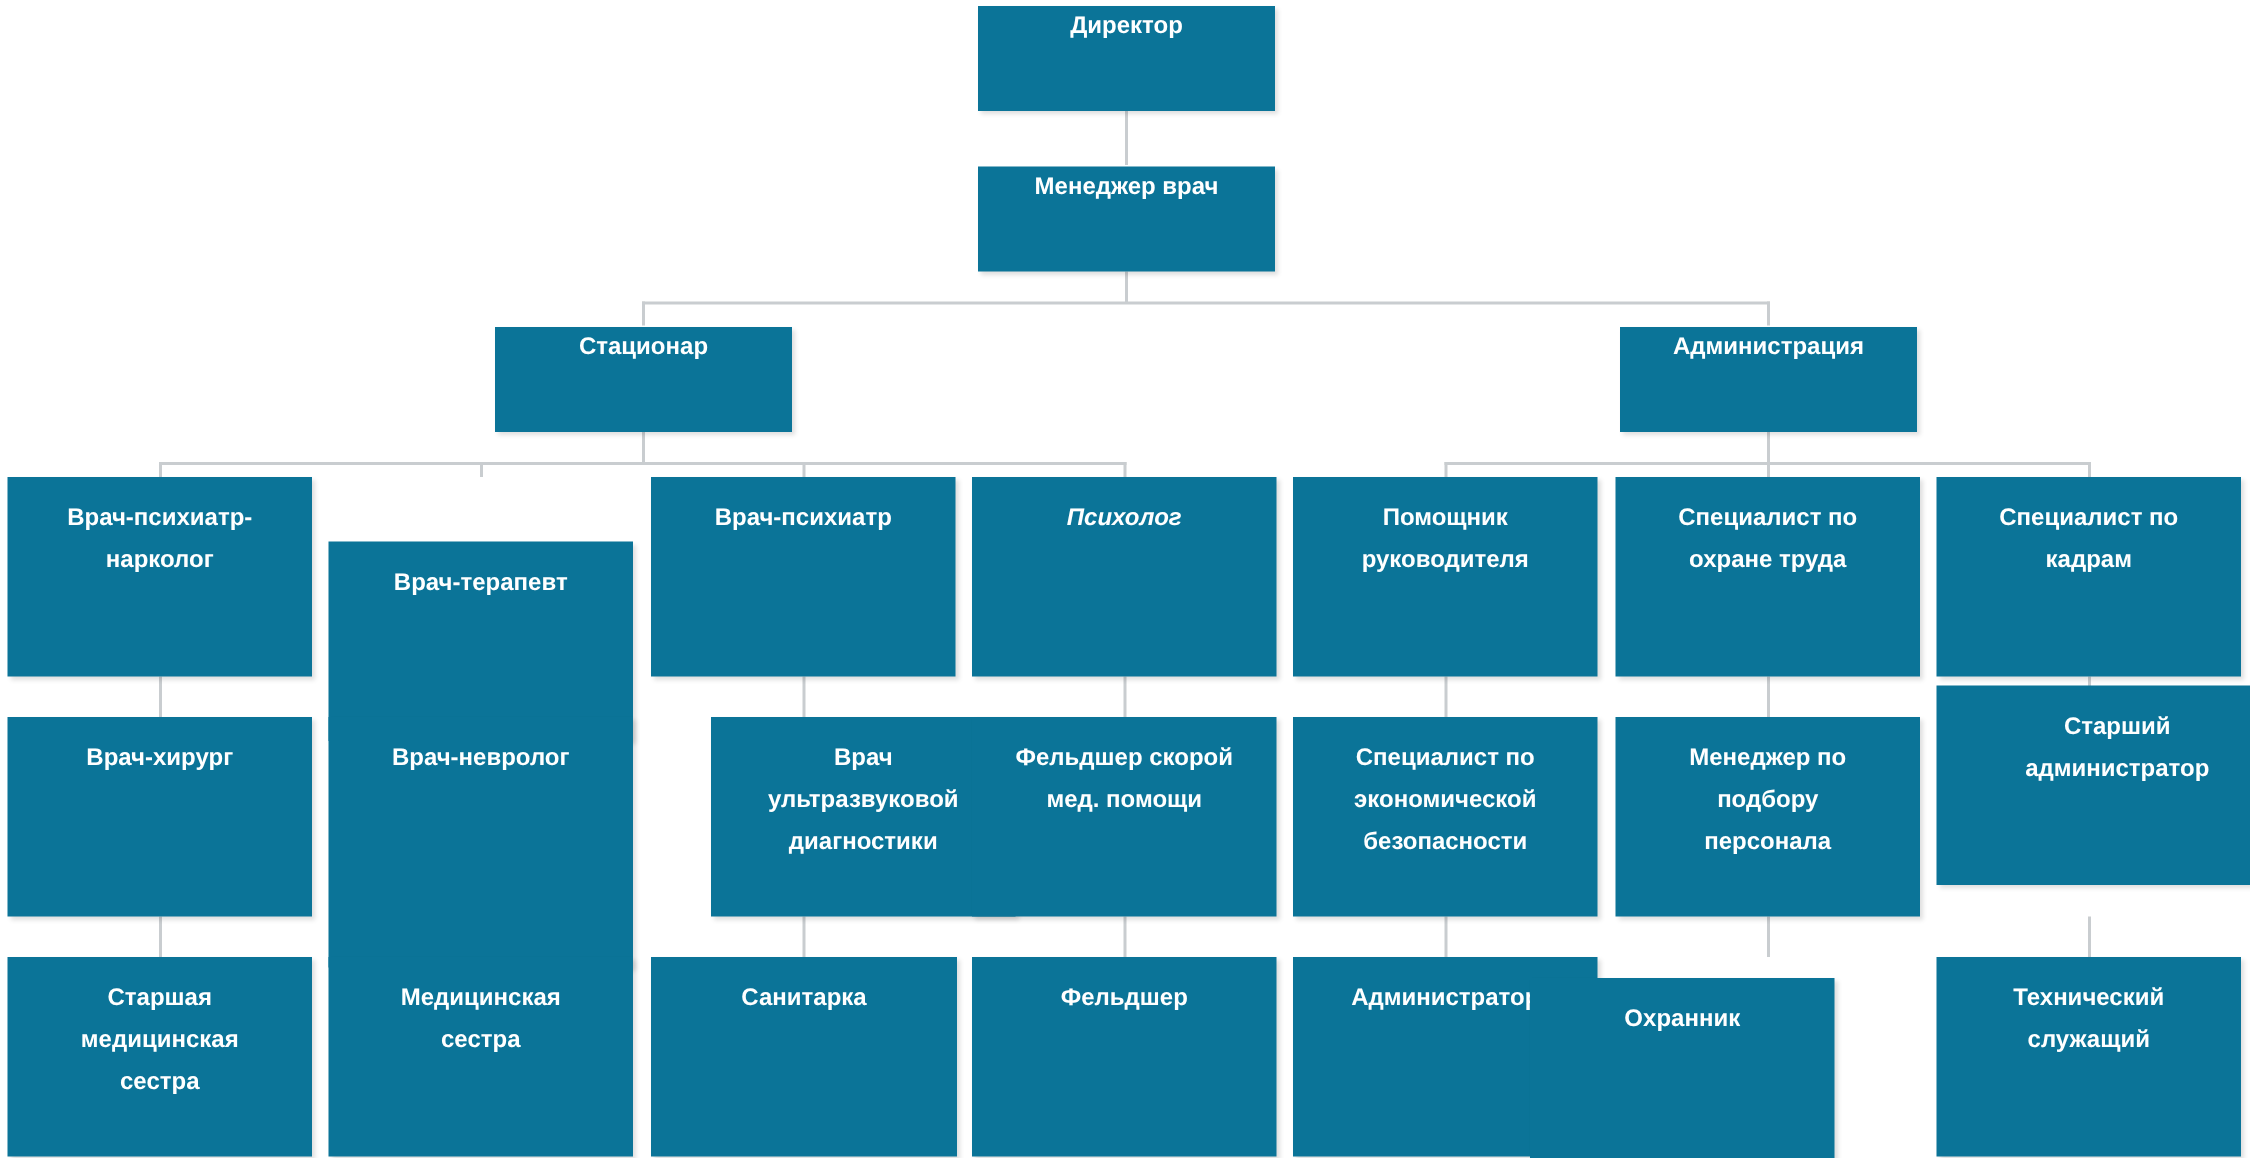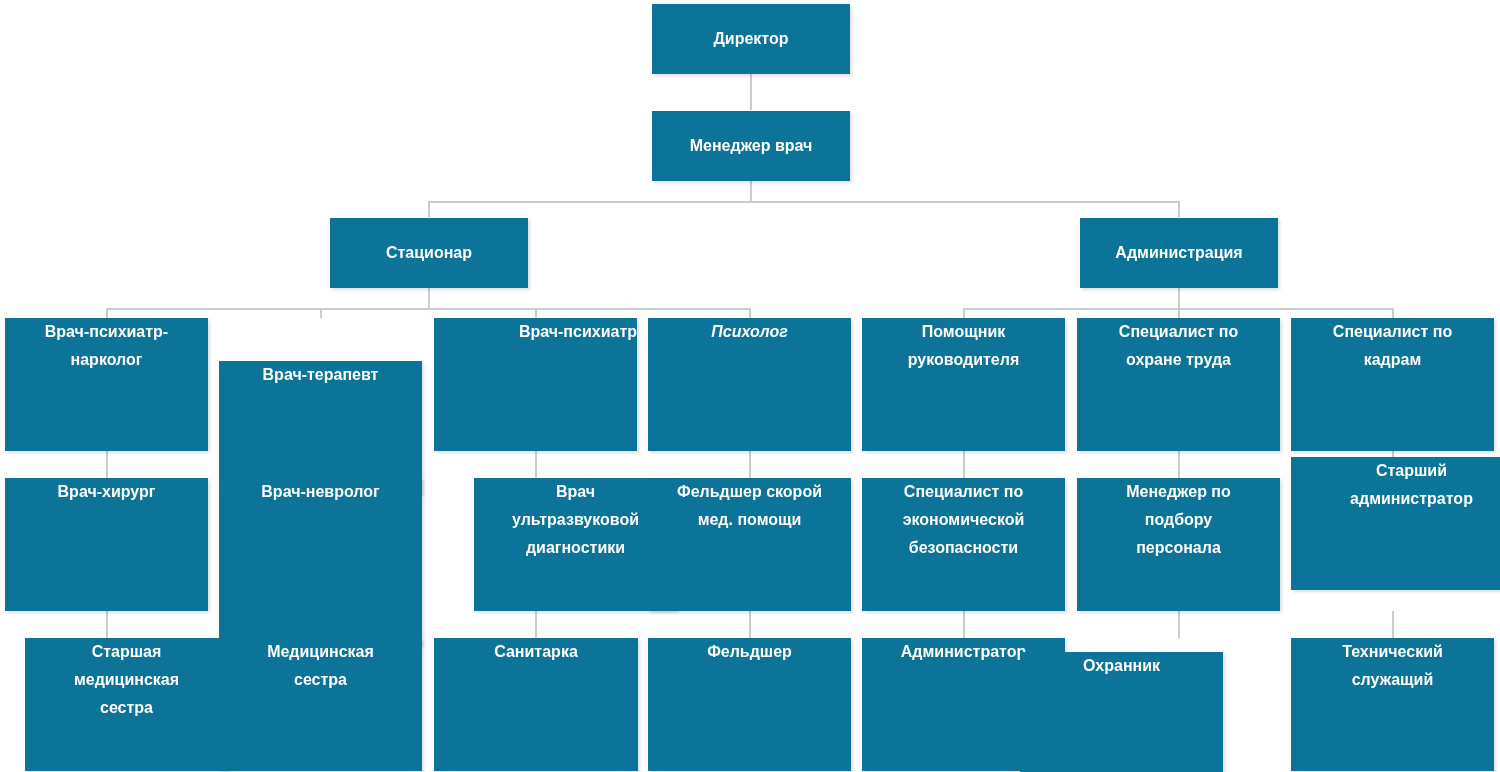--- a/index.html
+++ b/index.html
@@ -22,30 +22,31 @@
     box-sizing: border-box;
     background: #0B7498;
     color: #ffffff;
     font-size: 16px;
     font-weight: bold;
     line-height: 28px;
     text-align: center;
     display: flex;
     align-items: flex-start;
     justify-content: center;
+    padding-top: 14px;
     box-shadow: 2px 2px 3px rgba(0,0,0,0.13);
     z-index: 2;
   }
   .node .label {
     display: block;
     width: 100%;
     white-space: pre-line;
   }
   .node.v-center {
-    align-items: center;
+    align-items: flex-start;
     padding-top: 0;
   }
   .conn {
     position: absolute;
     background: #c9cdd0;
     z-index: 1;
   }
   .conn.v { width: 2px; }
   .conn.h { height: 2px; }
 </style>
@@ -105,21 +106,21 @@
     <span class="label">Администрация</span>
   </div>
 
   <div class="node" style="left:5px; top:318px; width:203px; height:133px;">
     <span class="label">Врач-психиатр-
 нарколог</span>
   </div>
   <div class="node" style="left:219px; top:318px; width:203px; height:133px;margin-top:43px;">
     <span class="label">Врач-терапевт</span>
   </div>
-  <div class="node" style="left:434px; top:318px; width:203px; height:133px;text-align:right;">
+  <div class="node" style="left:434px; top:318px; width:203px; height:133px;">
     <span class="label">Врач-психиатр</span>
   </div>
   <div class="node" style="left:648px; top:318px; width:203px; height:133px;font-style:italic;">
     <span class="label">Психолог</span>
   </div>
   <div class="node" style="left:862px; top:318px; width:203px; height:133px;">
     <span class="label">Помощник
 руководителя</span>
   </div>
   <div class="node" style="left:1077px; top:318px; width:203px; height:133px;">
@@ -154,21 +155,21 @@
   <div class="node" style="left:1077px; top:478px; width:203px; height:133px;justify-content:flex-end;">
     <span class="label">Менеджер по
 подбору
 персонала</span>
   </div>
   <div class="node" style="left:1291px; top:457px; width:241px; height:133px;">
     <span class="label">Старший
 администратор</span>
   </div>
 
-  <div class="node" style="left:5px; top:638px; width:203px; height:133px;margin-left:20px;">
+  <div class="node" style="left:5px; top:638px; width:203px; height:133px;">
     <span class="label">Старшая
 медицинская
 сестра</span>
   </div>
   <div class="node" style="left:219px; top:638px; width:203px; height:133px;">
     <span class="label">Медицинская
 сестра</span>
   </div>
   <div class="node" style="left:434px; top:638px; width:204px; height:133px;">
     <span class="label">Санитарка</span>

